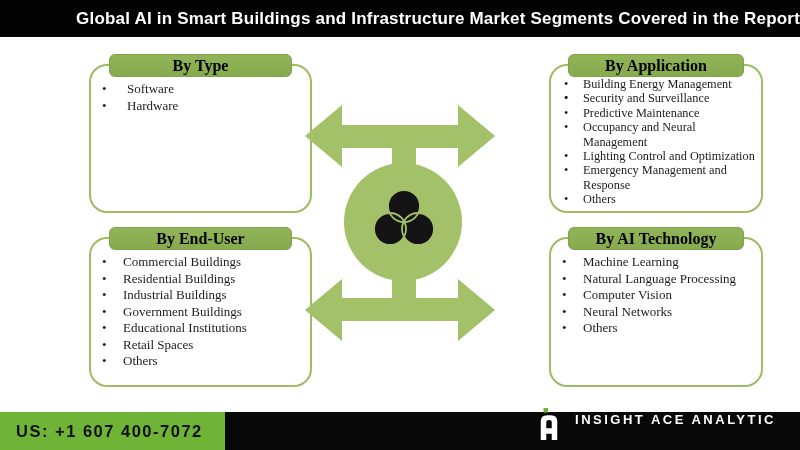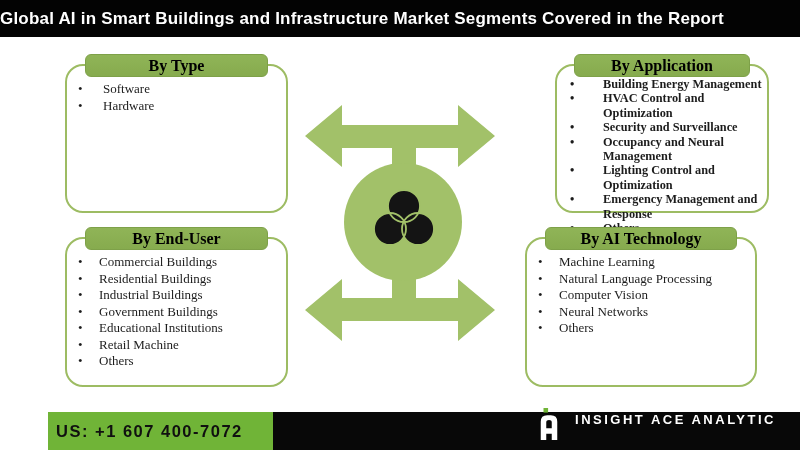--- a/index.html
+++ b/index.html
@@ -9,64 +9,65 @@
   }
   *{margin:0;padding:0;box-sizing:border-box;}
   html,body{background:#e8e8e8;}
   .stage{
     position:relative;width:800px;height:450px;background:#ffffff;
     overflow:hidden;font-family:"Liberation Sans","DejaVu Sans",sans-serif;
   }
   
   .title-bar{
     position:absolute;left:0;top:0;width:800px;height:37px;
-    background:var(--title-bar);display:flex;align-items:center;justify-content:flex-start;
+    background:var(--title-bar);display:flex;align-items:center;justify-content:flex-end;
   }
   .title-bar h1{
     color:var(--white);font-size:17px;font-weight:700;letter-spacing:.2px;white-space:nowrap;
   }
   
   .box{
     position:absolute;background:#fff;border:2.5px solid var(--border-green);
     border-radius:18px;
+    margin-left:24px;
   }
   .box-type   {left:65px; top:64px; width:223px;height:149px;}
-  .box-app    {left:555px;top:64px; width:214px;height:149px;}
+  .box-app    {left:525px;top:64px; width:214px;height:149px;}
   .box-user   {left:65px; top:237px;width:223px;height:150px;}
-  .box-tech   {left:525px;top:237px;width:232px;height:150px;}
+  .box-tech   {left:525px;top:237px;width:214px;height:150px;}
   .pill{
     position:absolute;top:-12px;left:8%;width:84%;height:23px;
     background:linear-gradient(var(--pill-green),#86ab4e);
     border:1px solid #7ea149;border-radius:6px;
     display:flex;align-items:center;justify-content:center;
     font-family:"Liberation Serif","DejaVu Serif",serif;
     font-size:16px;font-weight:700;color:#000;white-space:nowrap;
   }
   .items{
     list-style:none;margin:0;padding:15px 4px 0 0;
     font-family:"Liberation Serif","DejaVu Serif",serif;
     font-size:13px;line-height:16.5px;color:var(--text);
   }
   .items li{position:relative;padding-left:36px;}
   .blt::before{content:"\2022";}
   .blt{position:absolute;left:11px;top:0;}
   .box-app .items{padding-top:11px;font-size:12.3px;line-height:14.4px;}
-  .box-app .items li{padding-left:46px;font-weight:bold;}
+  .box-app .items li{padding-left:32px;}
   .box-app .blt{left:13px;}
   .box-tech .items li,.box-user .items li{padding-left:32px;}
   
   .center-svg{position:absolute;left:300px;top:100px;width:200px;height:250px;}
   .g-green{fill:var(--arrow-green);}
   .v-black{fill:var(--icon-black);}
   .v-line{fill:none;stroke:var(--arrow-green);stroke-width:1.8;}
   
   .footer{position:absolute;left:0;top:412px;width:800px;height:38px;display:flex;}
   .phone-badge{
     width:225px;height:100%;background:var(--footer-green);
-    display:flex;align-items:center;padding-left:8px;margin-left:48px;
+    display:flex;align-items:center;padding-left:16px;
   }
   .phone-badge span{
     font-size:16.5px;font-weight:700;letter-spacing:1.5px;color:#101010;white-space:nowrap;
   }
   .brand-block{
     flex:1;height:100%;background:var(--footer-black);
     display:flex;align-items:flex-start;justify-content:flex-end;gap:15px;padding-right:24px;
   }
   .brand-block .logo{width:22px;height:33px;margin-top:-4px;flex:0 0 auto;}
   .brand-name{
@@ -87,38 +88,39 @@
     <ul class="items">
       <li><span class="blt"></span><span>Software</span></li>
       <li><span class="blt"></span><span>Hardware</span></li>
     </ul>
   </section>
 
   <section class="box box-app">
     <div class="pill">By Application</div>
     <ul class="items">
       <li><span class="blt"></span><span>Building Energy Management</span></li>
-      <li><span class="blt"></span><span>HVAC Control and Optimization</span></li>
+      <li><span class="blt"></span></li>
       <li><span class="blt"></span><span>Security and Surveillance</span></li>
+      <li><span class="blt"></span><span>Predictive Maintenance</span></li>
       <li><span class="blt"></span><span>Occupancy and Neural Management</span></li>
       <li><span class="blt"></span><span>Lighting Control and Optimization</span></li>
       <li><span class="blt"></span><span>Emergency Management and Response</span></li>
       <li><span class="blt"></span><span>Others</span></li>
     </ul>
   </section>
 
   <section class="box box-user">
     <div class="pill">By End-User</div>
     <ul class="items">
       <li><span class="blt"></span><span>Commercial Buildings</span></li>
       <li><span class="blt"></span><span>Residential Buildings</span></li>
       <li><span class="blt"></span><span>Industrial Buildings</span></li>
       <li><span class="blt"></span><span>Government Buildings</span></li>
       <li><span class="blt"></span><span>Educational Institutions</span></li>
-      <li><span class="blt"></span><span>Retail Machine</span></li>
+      <li><span class="blt"></span><span>Retail Spaces</span></li>
       <li><span class="blt"></span><span>Others</span></li>
     </ul>
   </section>
 
   <section class="box box-tech">
     <div class="pill">By AI Technology</div>
     <ul class="items">
       <li><span class="blt"></span><span>Machine Learning</span></li>
       <li><span class="blt"></span><span>Natural Language Processing</span></li>
       <li><span class="blt"></span><span>Computer Vision</span></li>

